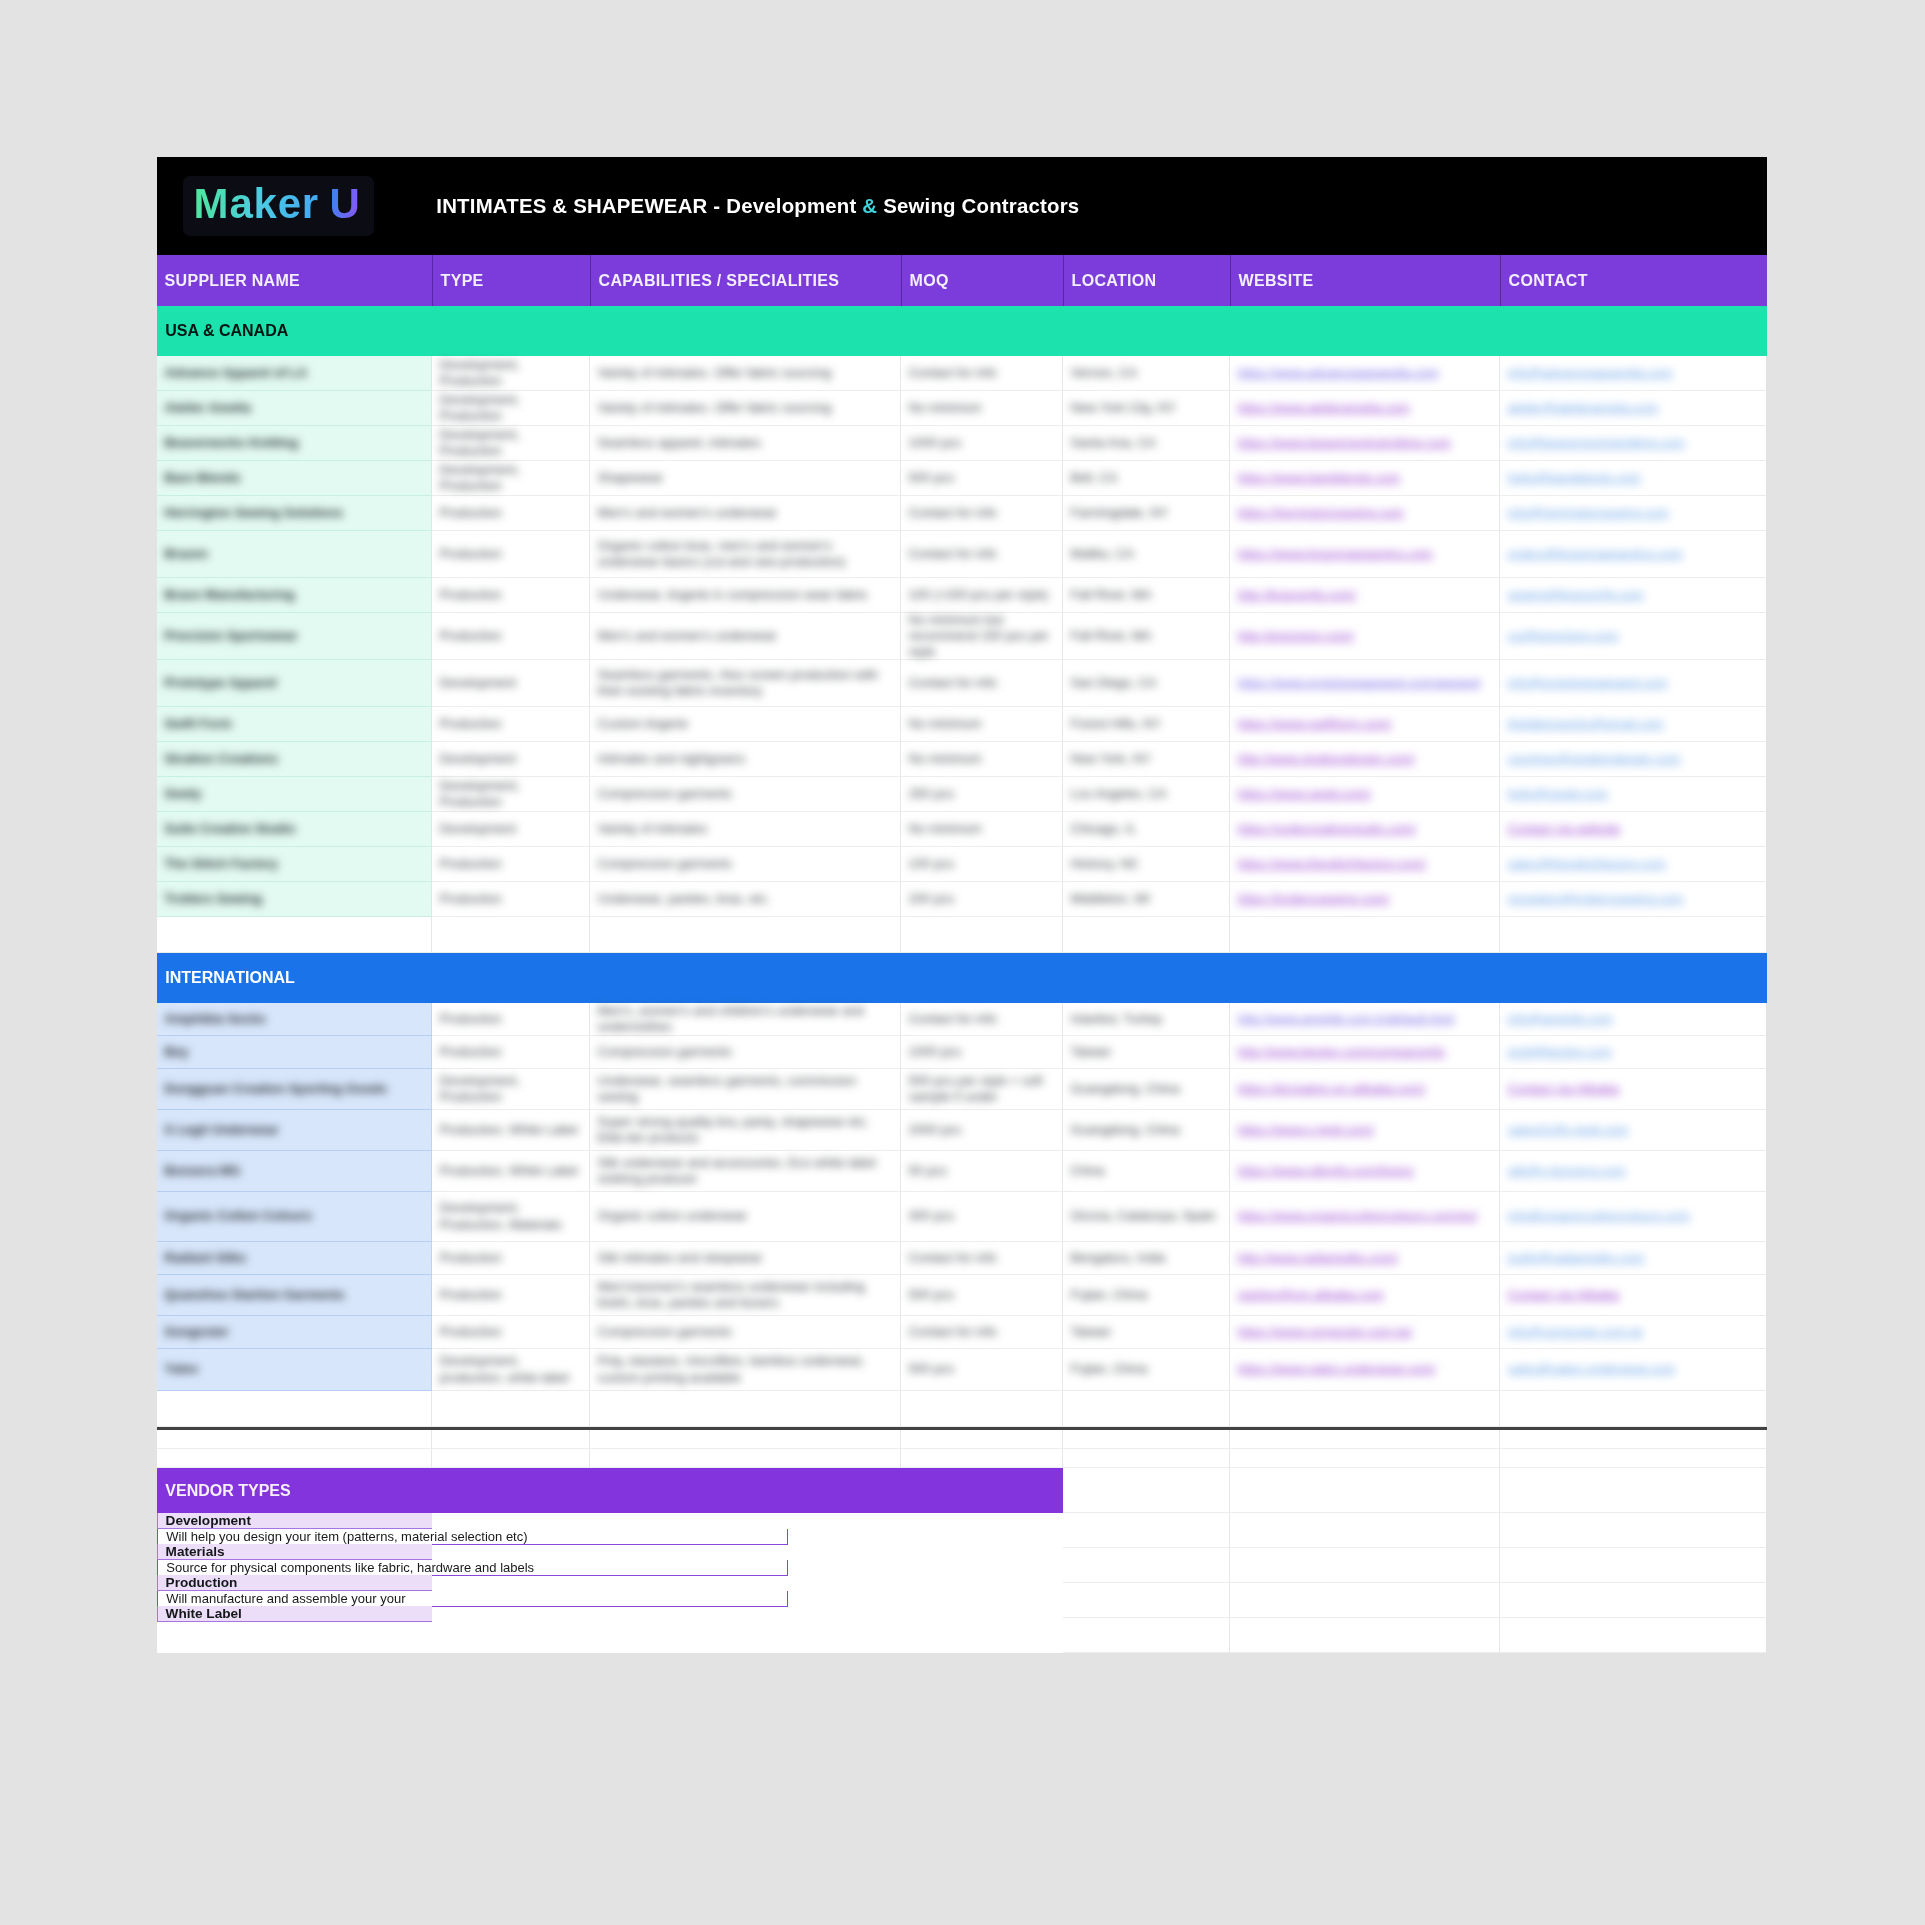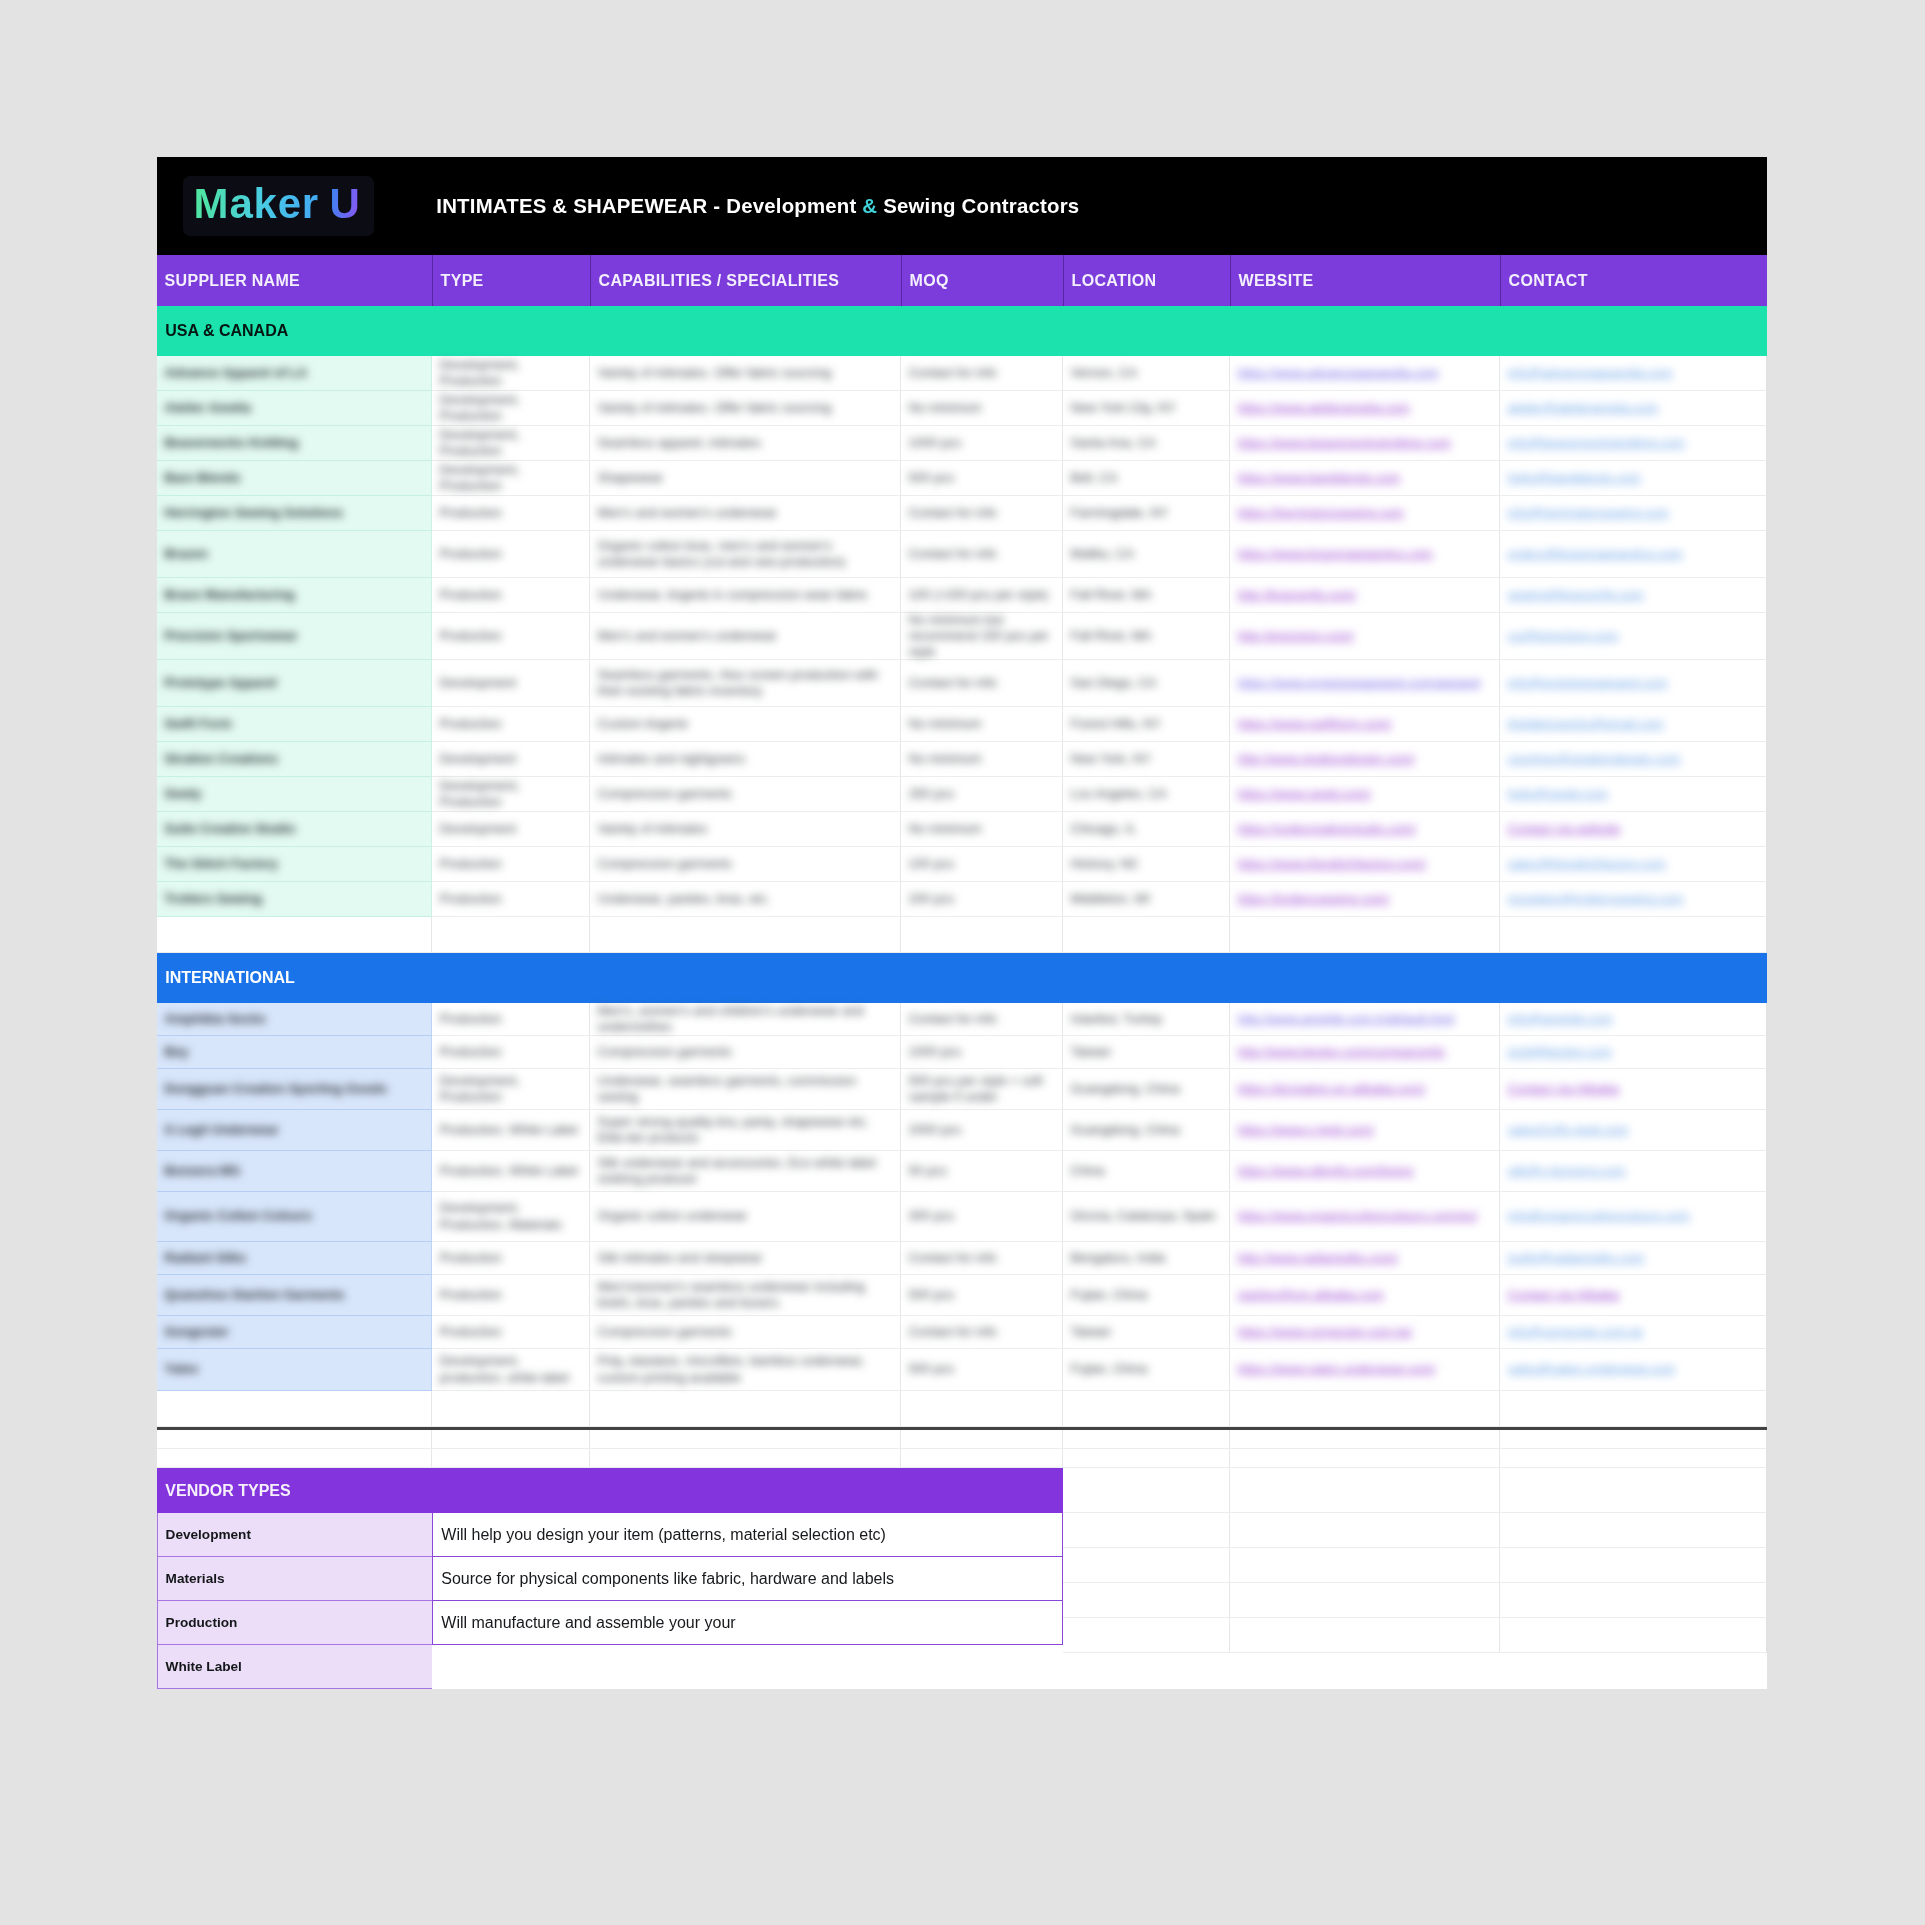--- a/index.html
+++ b/index.html
@@ -39,26 +39,26 @@
   .lk-p{color:#a04fd4;}
   .lk-v{color:#7a6de8;}
   .lk-b{color:#74a9ea;}
   
   .divider{height:3px;background:#424242;}
   
   .vendor{display:flex;}
   .v-left{width:906px;}
   .v-band{height:45px;background:#8334dd;color:#f6f0fd;display:flex;align-items:center;
           padding-left:8.3px;font-size:16px;font-weight:bold;box-sizing:border-box;}
-  .v-row{display:flex;height:44px;}
+  .v-row{display:flex;height:31px;flex-direction:column;}
   .v-label{width:275px;background:#ecdef8;box-sizing:border-box;display:flex;align-items:center;
            padding-left:7.6px;font-size:13.6px;font-weight:bold;color:#14171a;
            border-bottom:0.8px solid #a873e2;border-left:0.8px solid #a873e2;}
   .v-desc{width:631px;background:#fff;box-sizing:border-box;display:flex;align-items:center;
-          padding-left:8.3px;font-size:16px;color:#17191c;
+          padding-left:8.3px;font-size:13px;color:#17191c;
           border-left:0.8px solid #8a46d8;border-right:0.8px solid #8a46d8;border-bottom:0.8px solid #8a46d8;}
   .v-right{width:704px;}
 </style>
 </head>
 <body>
 
 <div class="sheet">
 
   <div class="topbar">
     <div class="logo-box">

